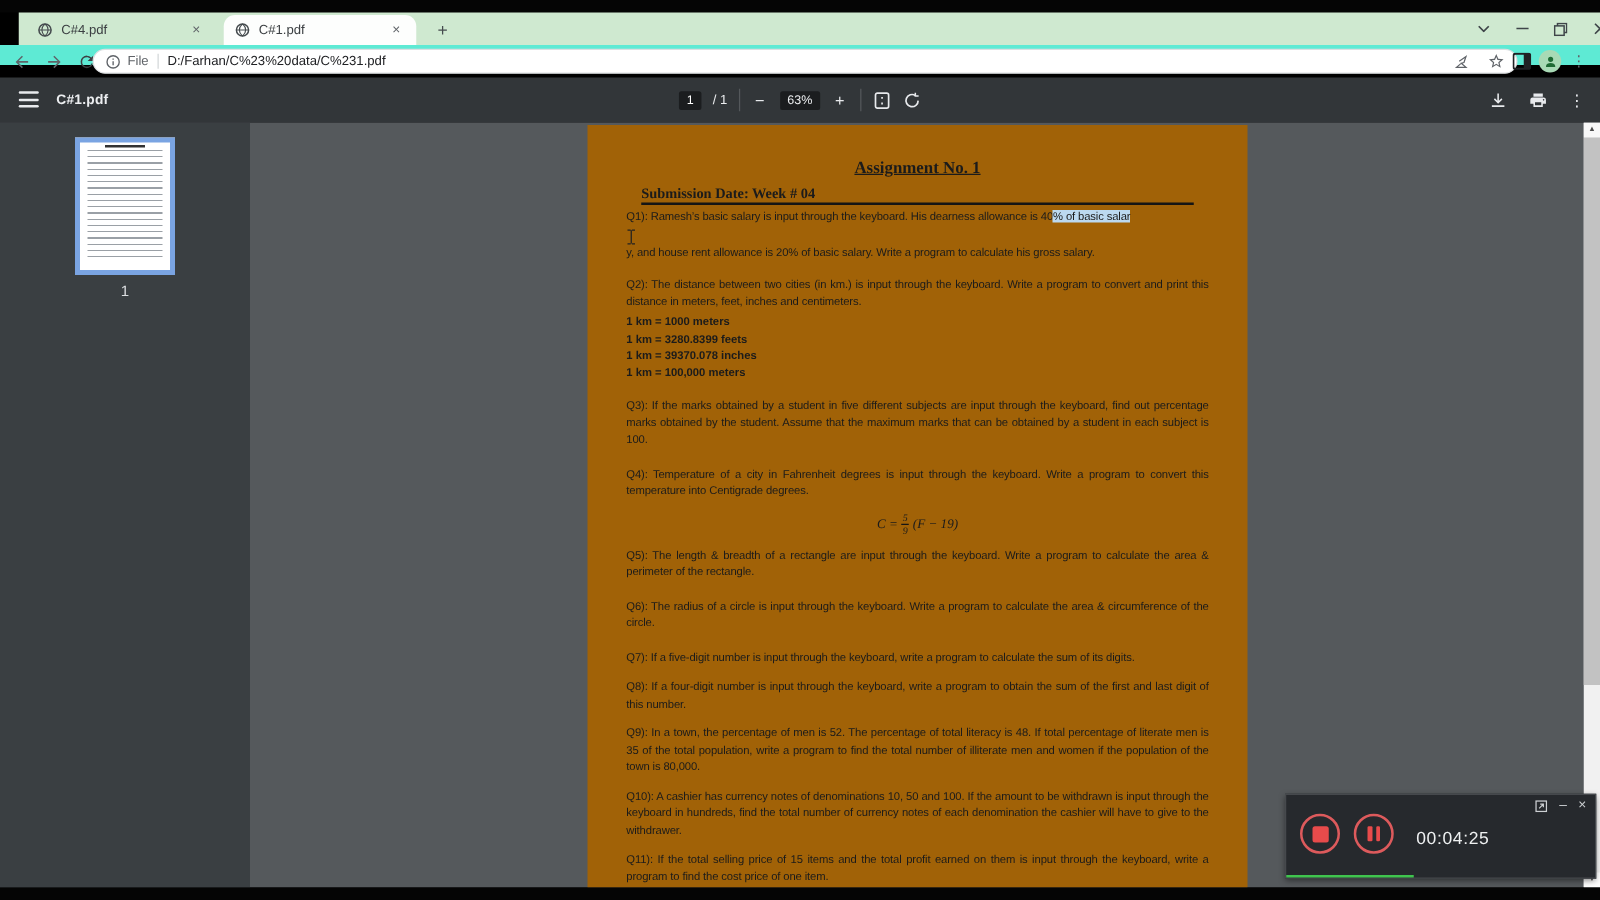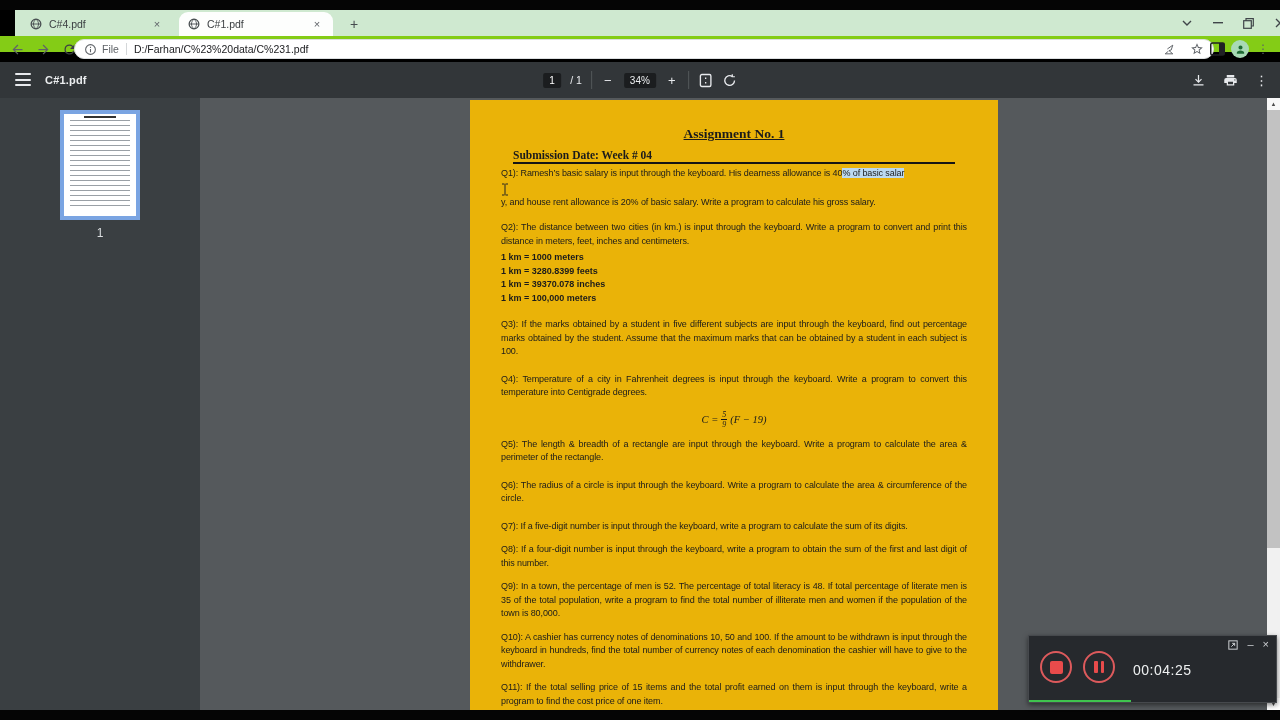--- a/index.html
+++ b/index.html
@@ -18,21 +18,21 @@
   .tab-active{left:164px;width:154px;background:#fdfefd;border-radius:9px 9px 0 0;}
   .tab-title{flex:1;white-space:nowrap;overflow:hidden;}
   .tab-close{width:14px;height:14px;border-radius:50%;display:flex;align-items:center;
     justify-content:center;font-size:11px;color:#5f6368;line-height:1;}
   .newtab-btn{left:330px;top:5px;width:18px;height:18px;display:flex;align-items:center;
     justify-content:center;font-size:14px;color:#454b4e;}
   .winctl{right:0;top:0;height:26px;display:flex;}
   .winctl > div{width:31px;height:26px;display:flex;align-items:center;justify-content:center;color:#3f4549;}
 
   
-  .navbar{left:0;top:36px;width:1280px;height:16px;background:#84cc16;}
+  .navbar{left:0;top:36px;width:1280px;height:16px;background:#5eead4;}
   .nav-btn{position:absolute;top:2px;width:22px;height:22px;display:flex;align-items:center;
     justify-content:center;color:#5f6368;}
   .omnibox{position:absolute;left:74px;top:3px;width:1140px;height:20px;background:#fff;
     border:1px solid #dcdfe1;border-radius:11px;display:flex;align-items:center;
     padding:0 9px;box-sizing:border-box;font-size:10.5px;color:#202124;}
   .omni-sep{width:1px;height:12px;background:#d4d7d9;margin:0 7px;}
   .scheme{color:#5f6368;margin-left:5px;}
   .omni-spacer{flex:1;}
   .right-ctl{position:absolute;top:2px;width:22px;height:22px;display:flex;align-items:center;justify-content:center;}
   .avatar{width:18px;height:18px;border-radius:50%;background:#a8dab5;display:flex;
@@ -61,21 +61,21 @@
   .thumb-panel{position:absolute;left:0;top:0;width:200px;height:612px;background:#3a3f42;}
   .thumb{position:absolute;left:60px;top:12px;width:72px;height:102px;background:#fff;
     border:4px solid #7aa4e2;}
   .thumb-lines{position:absolute;left:6px;top:6px;right:6px;bottom:8px;
     background:repeating-linear-gradient(#9aa0a6 0 1px,transparent 1px 5px);}
   .thumb-head{position:absolute;left:20px;top:2px;width:32px;height:2px;background:#333;}
   .thumb-label{position:absolute;left:0;top:128px;width:200px;text-align:center;
     color:#dbdee0;font-size:12px;}
 
   
-  .pdf-page{position:absolute;left:470px;top:2px;width:528px;height:612px;background:#eab308;
+  .pdf-page{position:absolute;left:470px;top:2px;width:528px;height:612px;background:#a16207;
     box-sizing:border-box;padding:26px 31px 0;color:#1b1b1b;}
   .doc-title{text-align:center;font-family:"Liberation Serif",serif;font-weight:bold;
     font-size:13.5px;text-decoration:underline;margin:0 0 7px;}
   .submission{font-family:"Liberation Serif",serif;font-weight:bold;font-size:11.5px;
     border-bottom:2px solid #151515;padding-bottom:1px;margin:0 12px 3px;}
   .q{font-size:9px;letter-spacing:-.1px;line-height:13.5px;text-align:justify;margin:0 0 10px;}
   .q.tight{margin-bottom:3px;}
   .sel{background:#bcd9f0;}
   .cursor-ibeam{vertical-align:-2px;}
   .conv-block{margin:0 0 13px;}
@@ -230,21 +230,21 @@
         <span></span>
         <span></span>
       </div>
     <div class="pdf-title">C#1.pdf</div>
 
     <div class="pdf-center">
       <span class="page-input">1</span>
       <span>/ 1</span>
       <span class="bar-sep"></span>
       <span class="zoom-glyph">−</span>
-      <span class="zoom-box">34%</span>
+      <span class="zoom-box">63%</span>
       <span class="zoom-glyph">+</span>
       <span class="bar-sep"></span>
       <span>
         <svg width="15" height="15" viewBox="0 0 20 20">
             <rect x="3" y="2" width="14" height="16" rx="2" fill="none" stroke="#e8eaed" stroke-width="1.8"></rect>
             <path d="M10 6v2M10 12v2" stroke="#e8eaed" stroke-width="1.8"></path>
           </svg>
       </span>
       <span>
         <svg width="15" height="15" viewBox="0 0 20 20" fill="none" stroke="#e8eaed" stroke-width="1.8">

